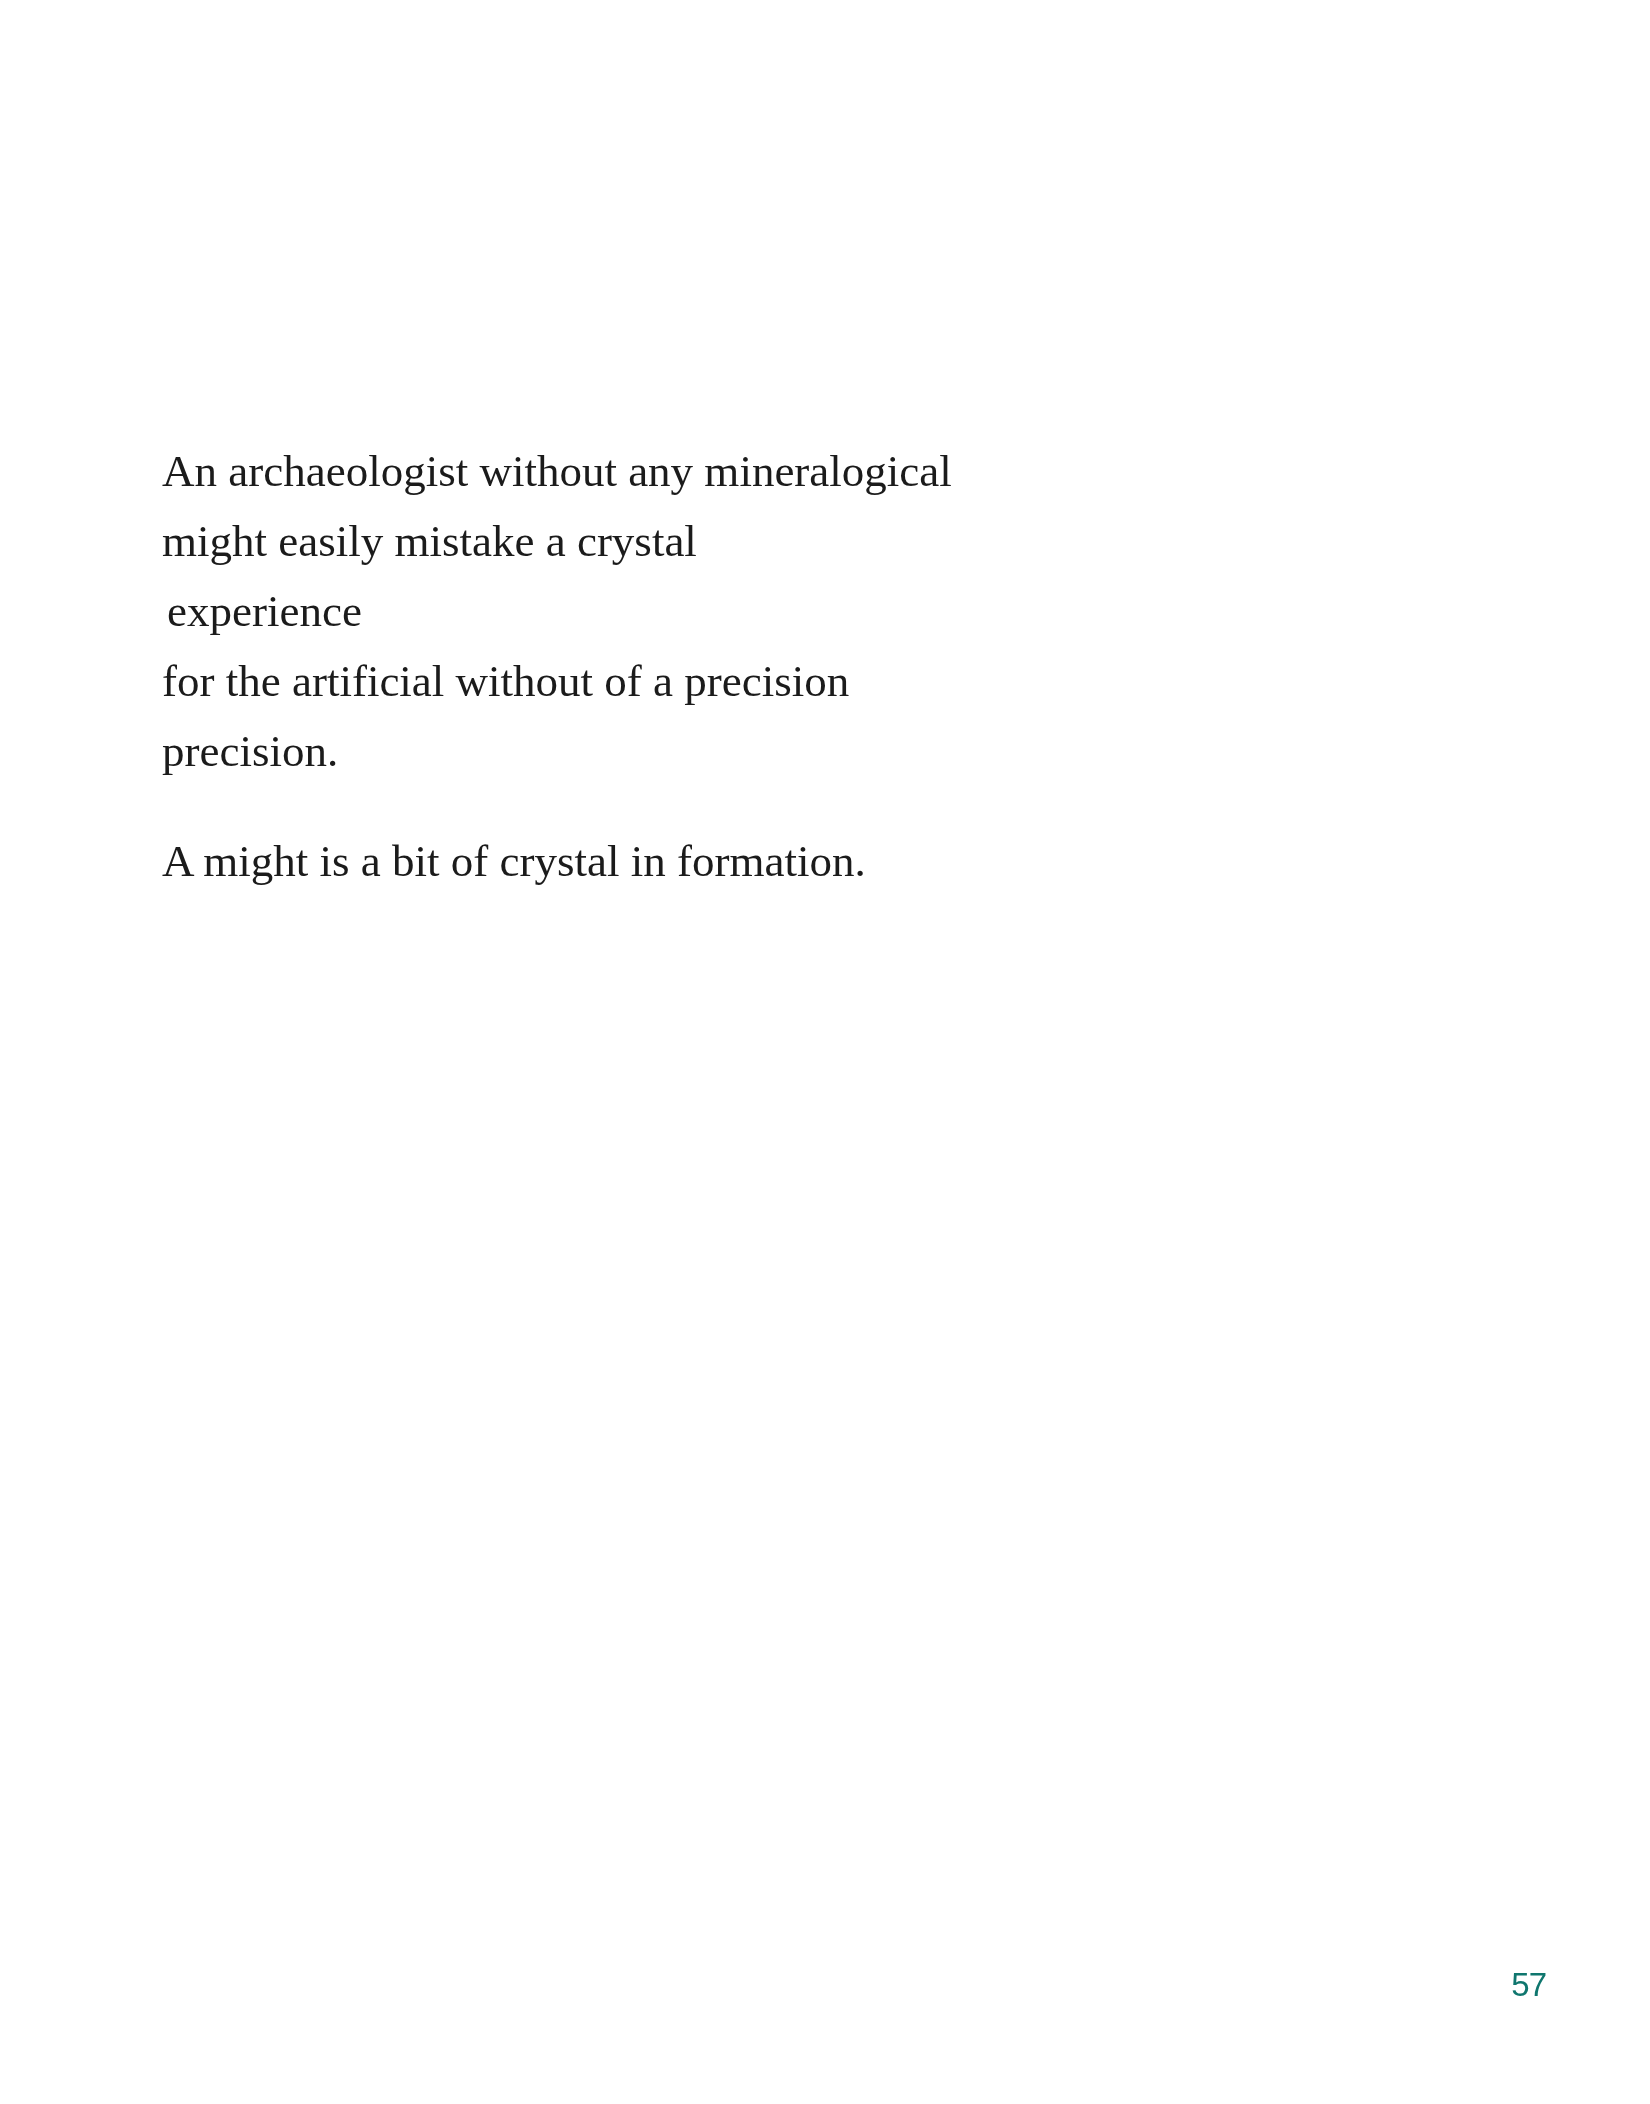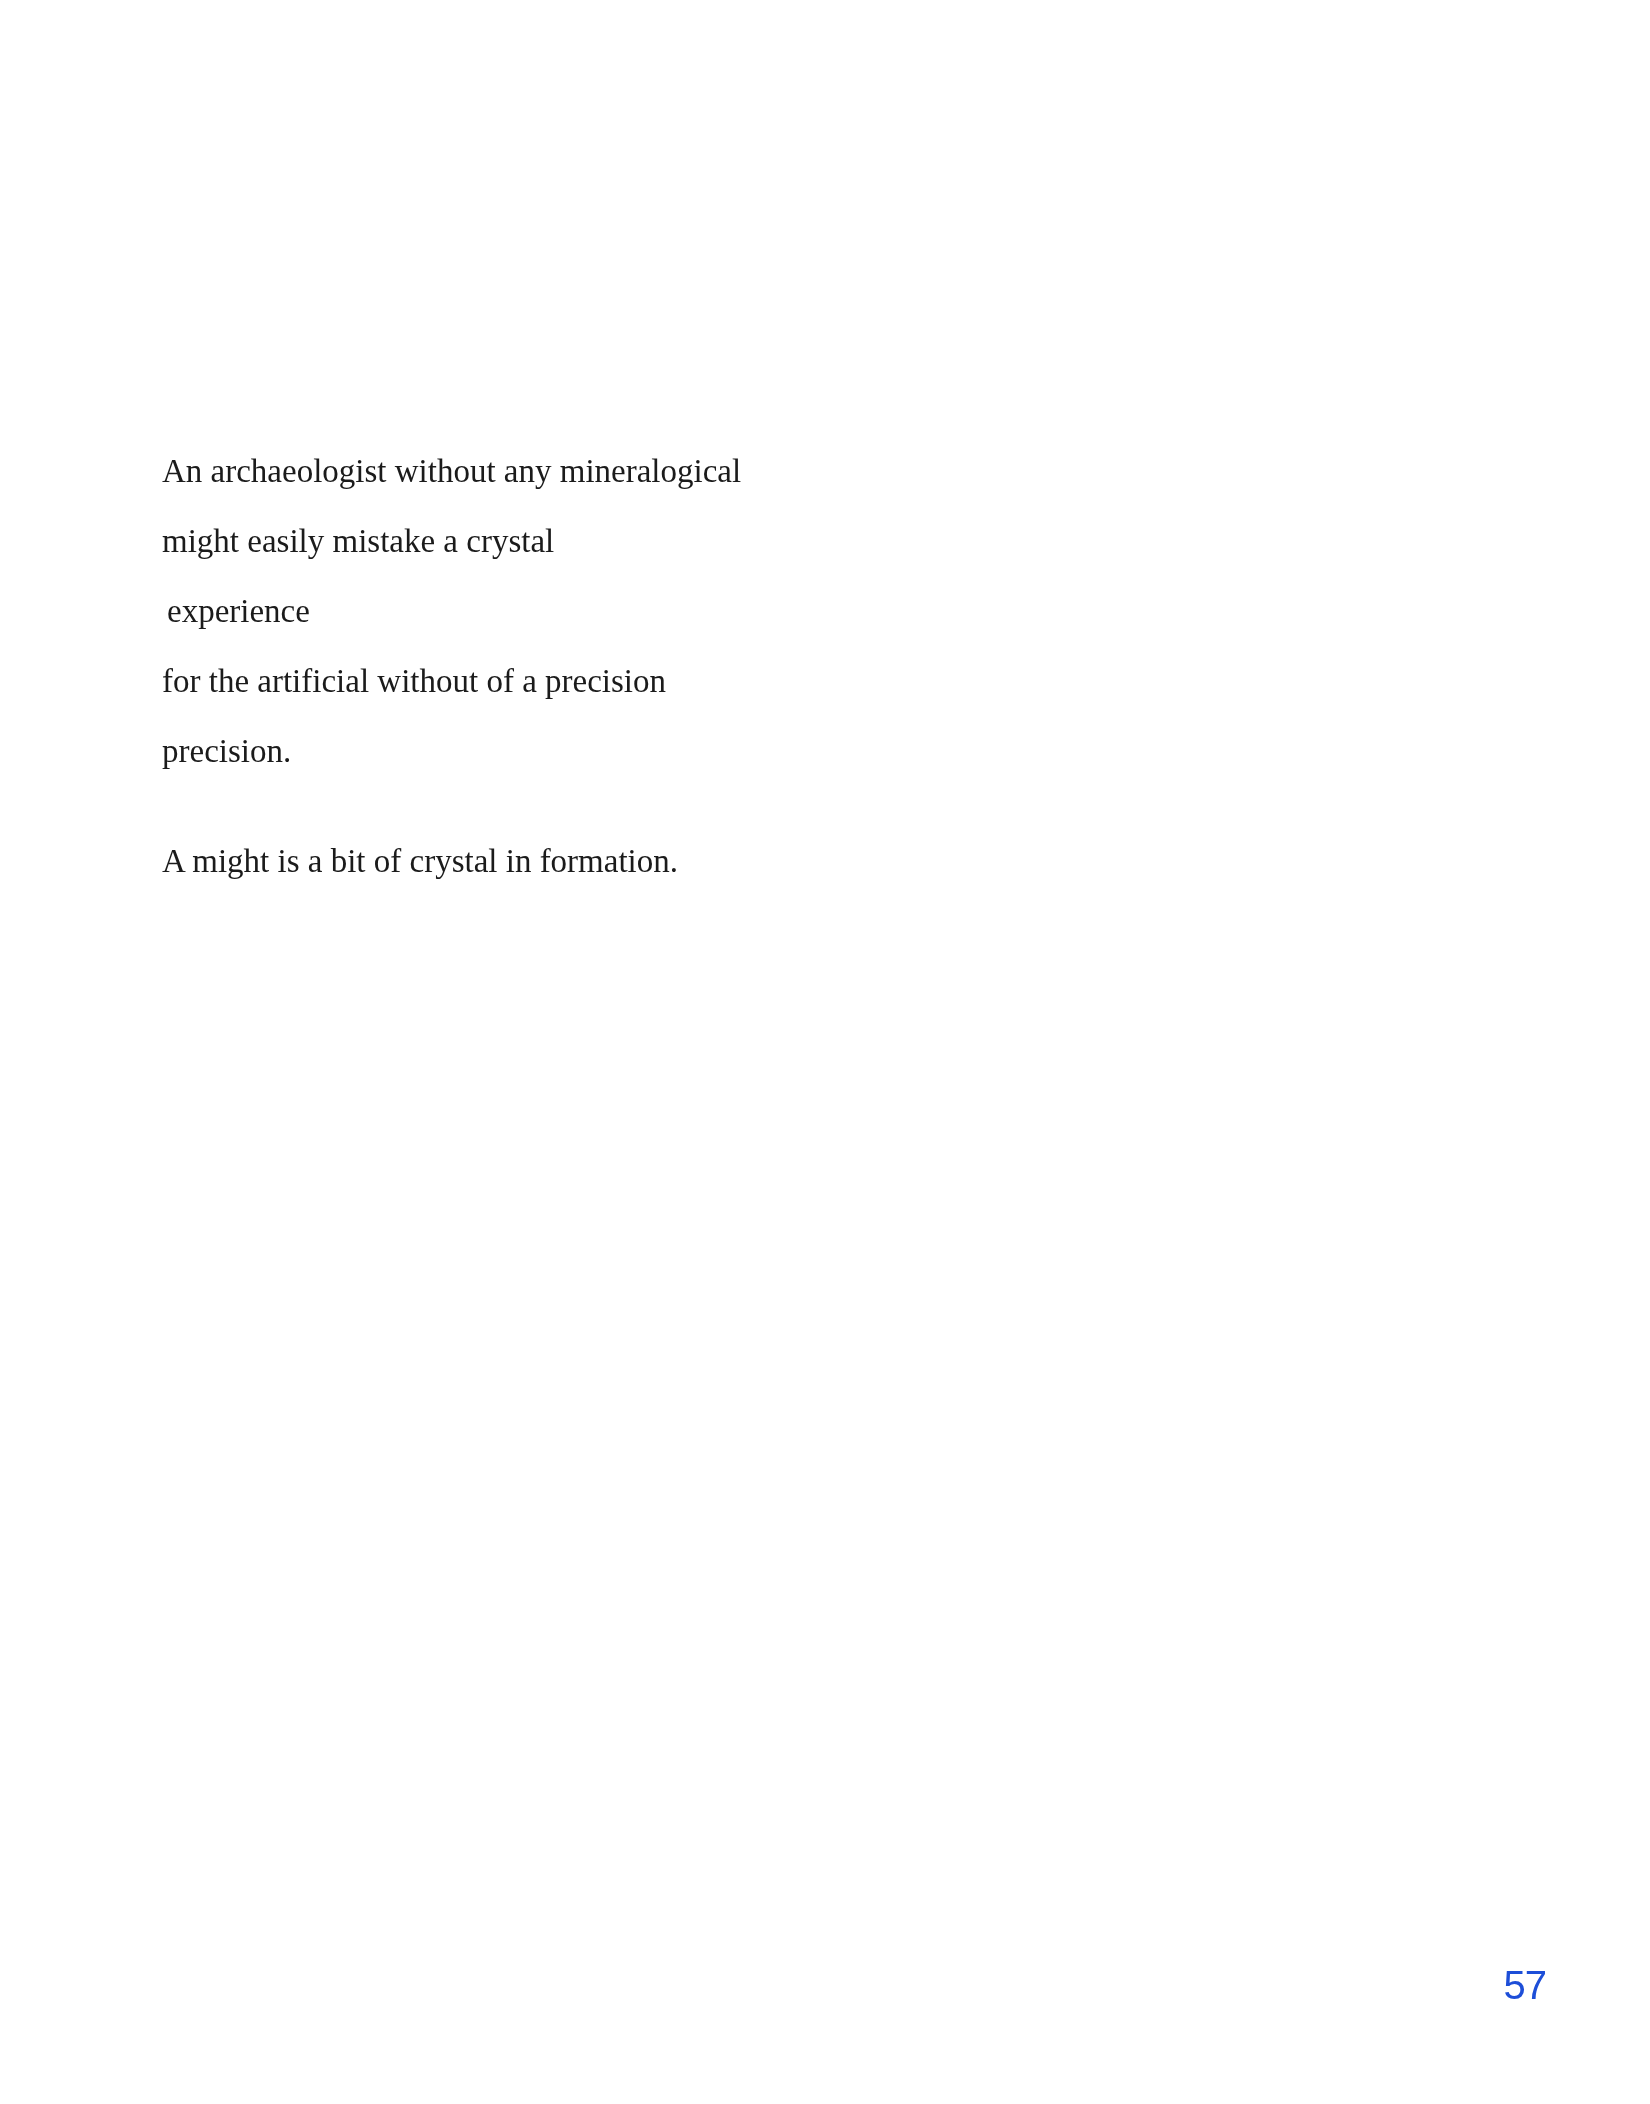--- a/index.html
+++ b/index.html
@@ -18,21 +18,21 @@
     position: absolute;
     inset: 0;
     background: #ffffff;
   }
   .poem {
     position: absolute;
     left: 162px;
     top: 436px;
     width: 1100px;
     font-family: "Liberation Serif", serif;
-    font-size: 33px;
+    font-size: 45px;
     line-height: 70px;
     color: #1b1b1b;
     letter-spacing: 0px;
   }
   .stanza {
     margin: 0;
   }
   .stanza + .stanza {
     margin-top: 40px;
   }
@@ -40,25 +40,25 @@
     white-space: pre;
   }
   .line.wrap-indent {
     padding-left: 5px;
   }
   .page-number {
     position: absolute;
     right: 104px;
     bottom: 99px;
     font-family: "Liberation Sans", sans-serif;
-    font-size: 40px;
+    font-size: 33px;
     line-height: 40px;
     font-weight: 400;
     letter-spacing: -1px;
-    color: #1d4ed8;
+    color: #0f766e;
   }
 </style>
 </head>
 <body>
 
 <div class="page">
 
   <div class="poem">
 
     <div class="stanza">

